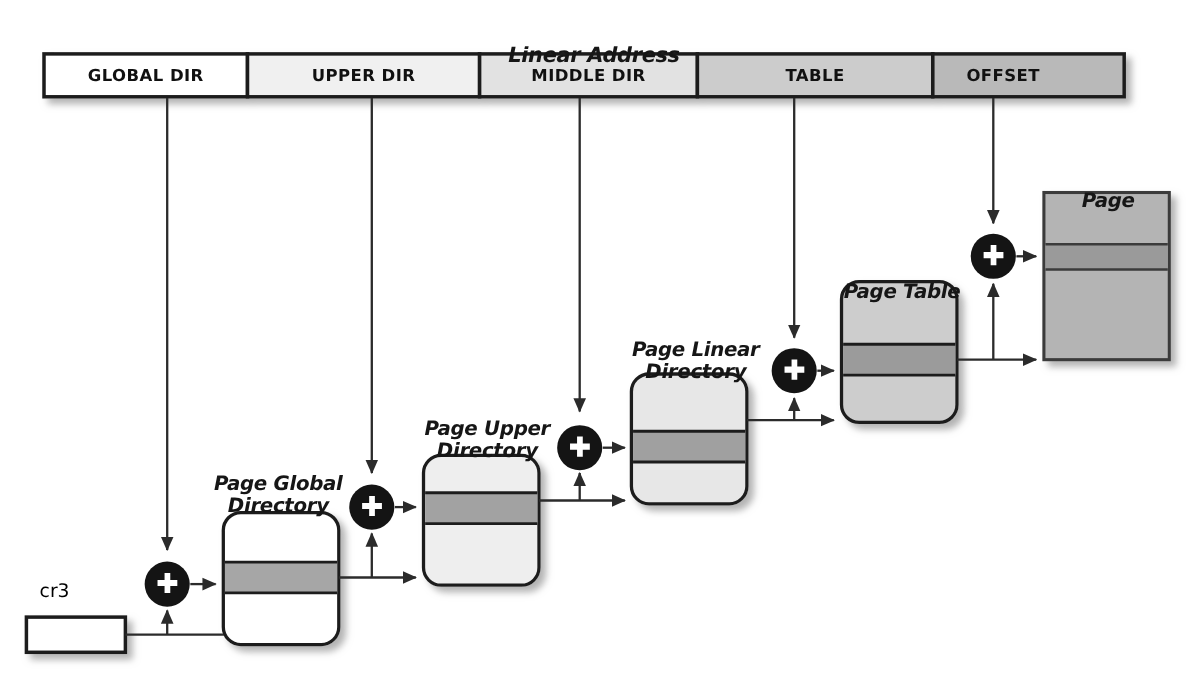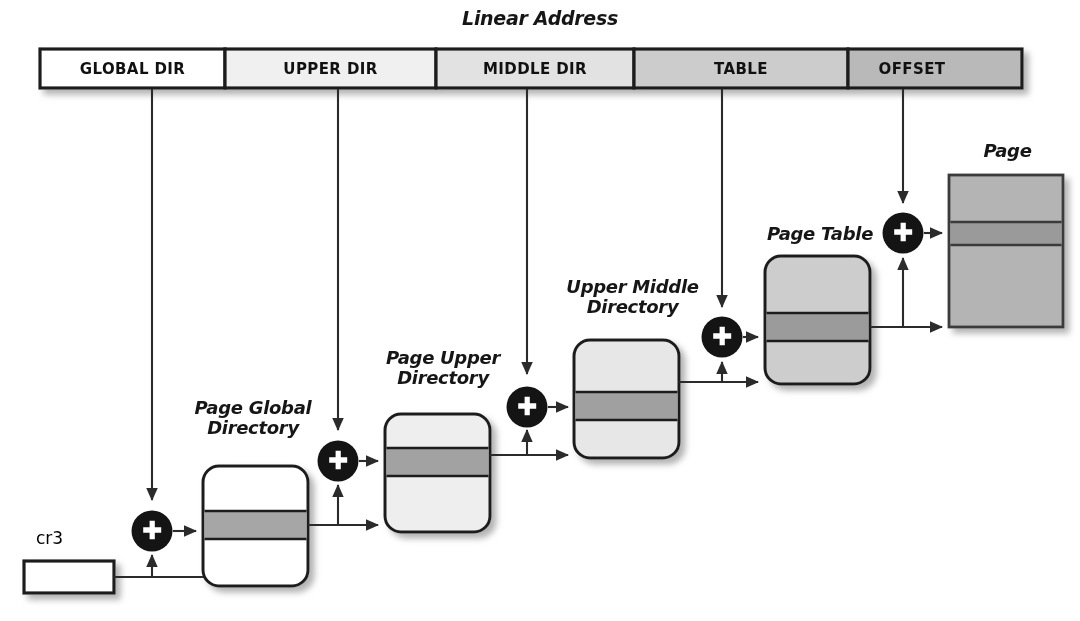--- a/index.html
+++ b/index.html
@@ -17,20 +17,21 @@
   .lbl{
     position:absolute;
     font-family:"DejaVu Sans", sans-serif;
     font-style:italic;
     font-weight:700;
     color:#161616;
     text-align:center;
     line-height:1.13;
     letter-spacing:-0.3px;
     white-space:pre-line;
+    margin-top:32px;
   }
   #title{
     left:0;top:8px;width:1080px;
     font-size:19px;
   }
   .blk-lbl{font-size:18px;}
   #lbl-pgd{left:168px;top:398px;width:170px;}
   #lbl-pud{left:358px;top:348px;width:170px;}
   #lbl-pmd{left:545px;top:277px;width:175px;}
   #lbl-pt {left:740px;top:224px;width:160px;}
@@ -186,18 +187,18 @@
   <div class="cell-lbl" style="left:436px;width:198px;">MIDDLE DIR</div>
   <div class="cell-lbl" style="left:634px;width:214px;">TABLE</div>
   <div class="cell-lbl" style="left:825px;width:174px;">OFFSET</div>
 
   <div id="lbl-cr3">cr3</div>
 
   <div class="lbl blk-lbl" id="lbl-pgd">Page Global
 Directory</div>
   <div class="lbl blk-lbl" id="lbl-pud">Page Upper
 Directory</div>
-  <div class="lbl blk-lbl" id="lbl-pmd">Upper Middle
+  <div class="lbl blk-lbl" id="lbl-pmd">Page Linear
 Directory</div>
   <div class="lbl blk-lbl" id="lbl-pt">Page Table</div>
   <div class="lbl blk-lbl" id="lbl-page">Page</div>
 
 </div>
 
 </body></html>

